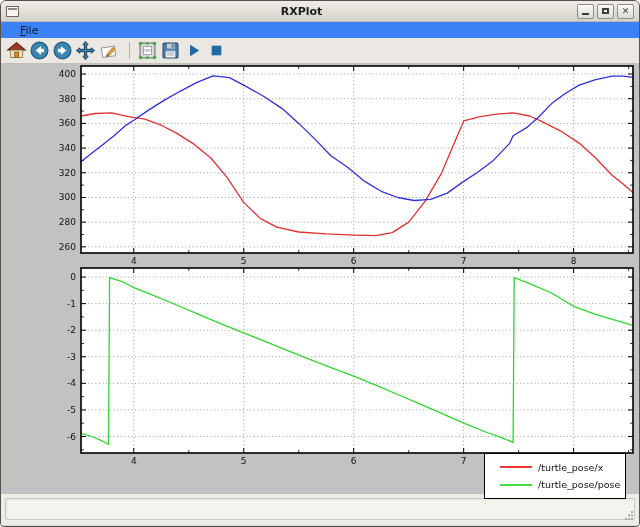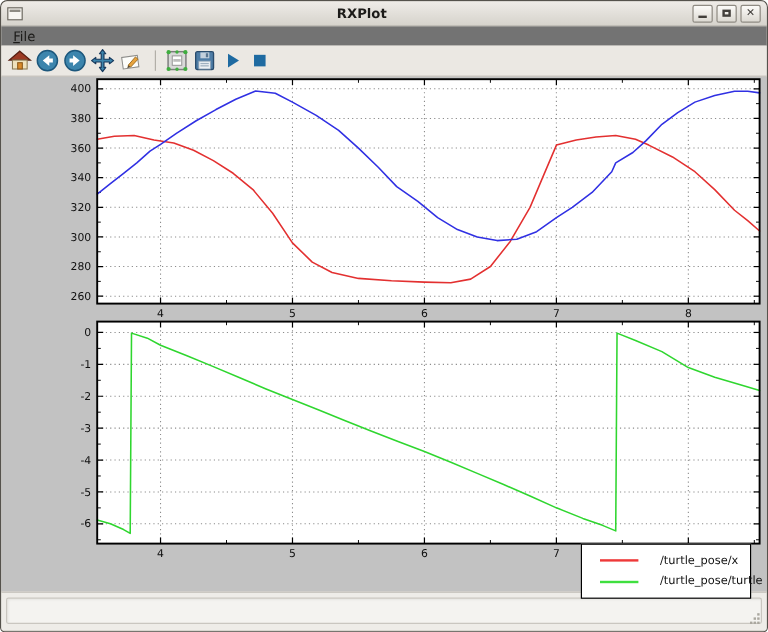--- a/index.html
+++ b/index.html
@@ -21,41 +21,41 @@
   .win-buttons { display:flex; gap:3px; }
   .win-btn {
     width:17px; height:15px; border:1px solid #8f8b83; border-radius:2px;
     background:linear-gradient(#fcfbf9,#dcd9d2);
     display:flex; align-items:center; justify-content:center;
   }
   .glyph-min { width:7px; height:2px; background:#413e3a; margin-top:6px; }
   .glyph-max { width:7px; height:6px; border:2px solid #413e3a; }
   .glyph-close { font-size:9px; font-weight:bold; color:#413e3a; line-height:1; }
   
-  .menubar { height:16px; display:flex; align-items:center; padding-left:5px; background:#737373; }
+  .menubar { height:16px; display:flex; align-items:center; padding-left:14px; background:#3b82f6; }
   .menu-item { display:inline-block; font-size:11px; color:#1c1b19; padding:0 5px; }
   .menu-item::first-letter { text-decoration:underline; }
   
   .toolbar { height:26px; display:flex; align-items:center; padding-left:4px; background:#ebe8e3; border-bottom:1px solid #c2bfb8; }
   .tool-btn { width:23px; height:23px; border:none; background:transparent; display:flex; align-items:center; justify-content:center; padding:0; }
   .tool-sep { width:1px; height:17px; background:#b2afa8; margin:0 6px 0 9px; flex:none; }
   .tool-btn svg { display:block; }
   
   .figure { height:429px; background:#c2c2c2; position:relative; }
   #plot-svg { position:absolute; left:0; top:0; pointer-events:none; z-index:1; }
   .tick { font:9px "DejaVu Sans", sans-serif; fill:#111111; }
   
   .legend {
     position:absolute; left:483px; top:452px; width:142px; height:46px;
     background:#ffffff; border:1.5px solid #000000; z-index:2;
     display:flex; flex-direction:column; justify-content:space-evenly; padding:2px 0;
   }
   .legend-row { display:flex; align-items:center; height:13px; }
   .legend-swatch { width:32px; height:2px; margin-left:15px; flex:none; }
-  .legend-label { font-size:9.5px; color:#111111; margin-left:18px; white-space:nowrap; }
+  .legend-label { font-size:9.5px; color:#111111; margin-left:6px; white-space:nowrap; }
   
   .statusbar { height:32px; background:#eeece8; border-top:1px solid #c2bfb8; position:relative; padding:4px; }
   .status-field {
     height:22px; border:1px solid #c9c6c0; border-radius:2px; background:#f4f3f0;
     box-shadow:inset 1px 1px 2px rgba(0,0,0,0.06); font-size:10px; color:#444; padding:3px 6px;
   }
   .grip { position:absolute; right:5px; bottom:5px; width:10px; height:10px; }
 </style>
 </head>
 <body>
@@ -312,21 +312,21 @@
       <rect x="80" y="267" width="552" height="185" fill="none" stroke="#000" stroke-width="1.6"></rect>
     </svg>
 
   <div class="legend">
     <div class="legend-row">
       <span class="legend-swatch" style="background: rgb(238, 57, 57);"></span>
       <span class="legend-label">/turtle_pose/x</span>
     </div>
     <div class="legend-row">
       <span class="legend-swatch" style="background: rgb(63, 223, 63);"></span>
-      <span class="legend-label">/turtle_pose/turtle</span>
+      <span class="legend-label">/turtle_pose/pose</span>
     </div>
   </div>
 
   <div class="statusbar">
     <div class="status-field"></div>
     <svg class="grip" width="10" height="10" viewBox="0 0 10 10">
       <rect x="7" y="1" width="2" height="2" fill="#aaa79f"></rect>
       <rect x="7" y="4.5" width="2" height="2" fill="#aaa79f"></rect>
       <rect x="4" y="4.5" width="2" height="2" fill="#aaa79f"></rect>
       <rect x="7" y="8" width="2" height="2" fill="#aaa79f"></rect>

